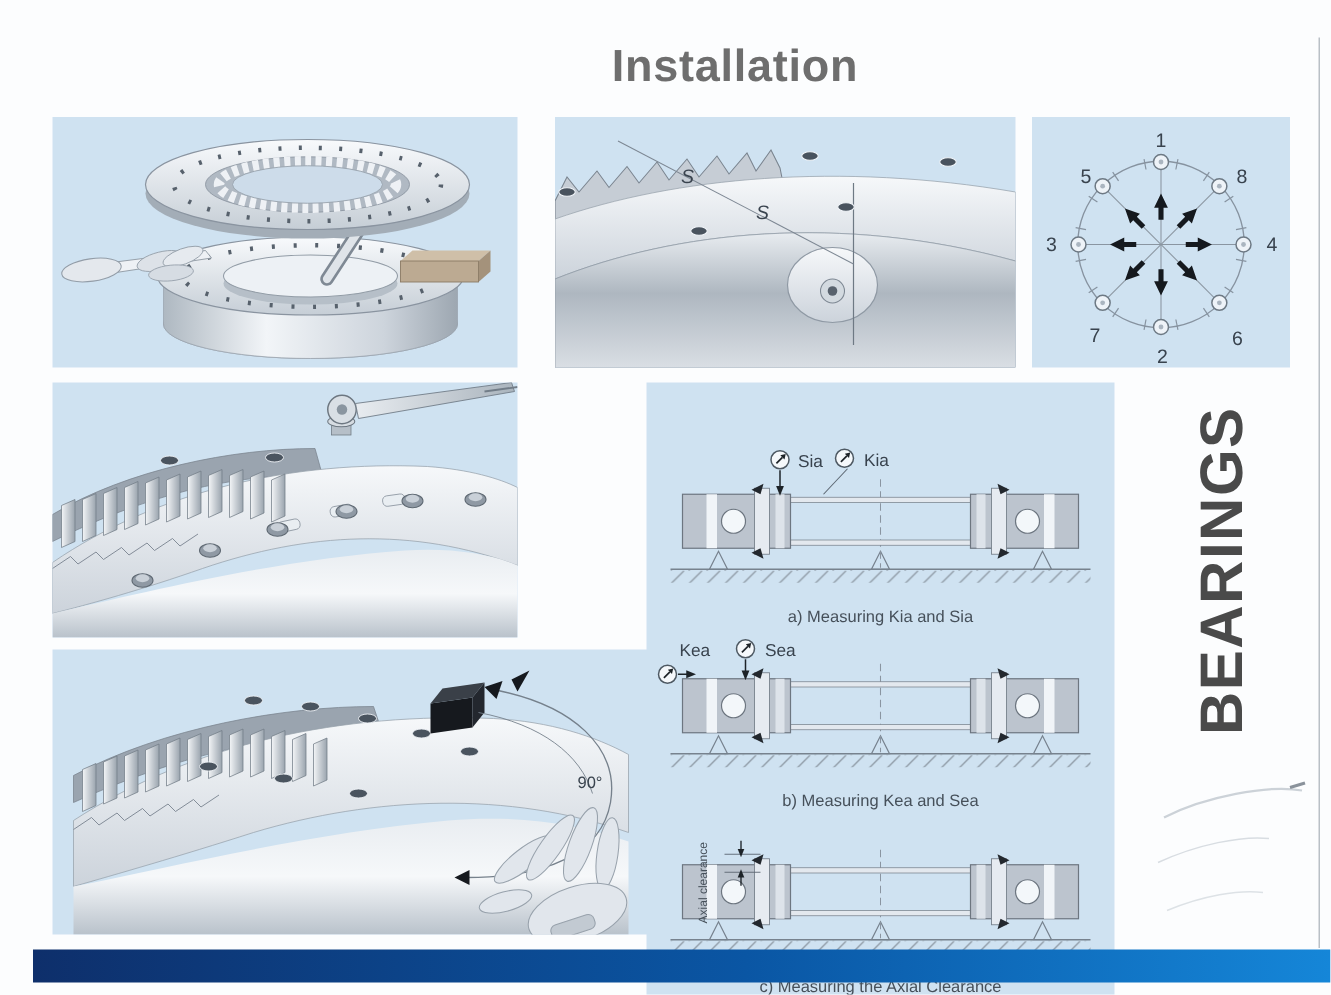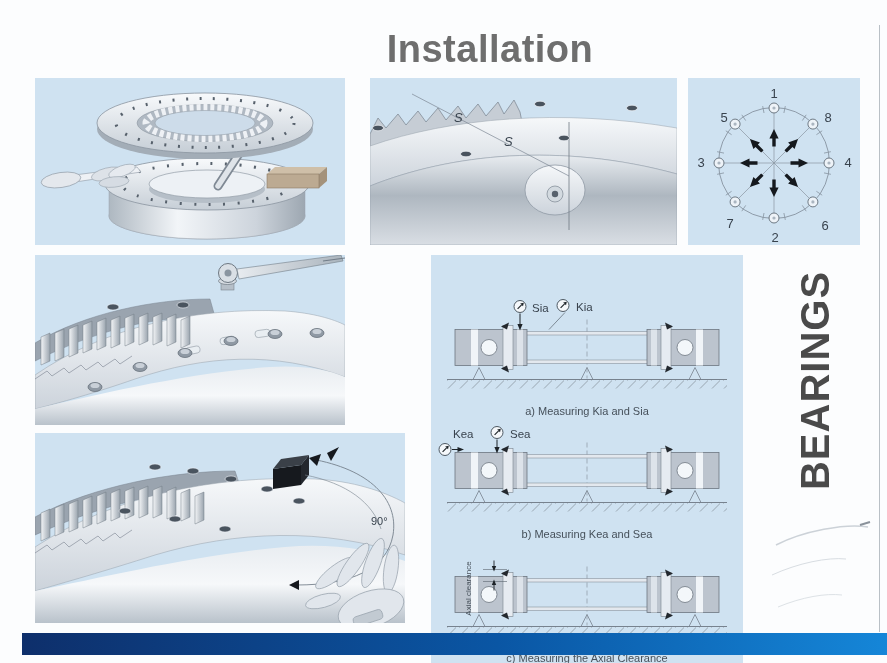--- a/index.html
+++ b/index.html
@@ -4,24 +4,24 @@
 <style>
   html,body{margin:0;padding:0;}
   body{width:887px;height:663px;position:relative;overflow:hidden;
        background:#fcfdfe;font-family:"Liberation Sans",sans-serif;}
   .panel{position:absolute;background:var(--panel-bg,#cfe2f1);}
   .fill{position:absolute;left:0;top:0;width:100%;height:100%;display:block;}
   #p1{left:35px;top:78px;width:310px;height:167px;}
   #p2{left:370px;top:78px;width:307px;height:167px;}
   #p3{left:688px;top:78px;width:172px;height:167px;}
   #p4{left:35px;top:255px;width:310px;height:170px;}
-  #p5{left:35px;top:433px;width:370px;height:190px;}
+  #p5{left:35px;top:433px;width:370px;height:190px;padding-left:28px;}
   #p6{left:431px;top:255px;width:312px;height:448px;}
   #title{position:absolute;left:340px;top:28px;width:300px;text-align:center;
-         font-size:38px;font-weight:bold;letter-spacing:.5px;
+         font-size:30px;font-weight:bold;letter-spacing:.5px;
          color:var(--title-color,#6e6e6e);}
   #side-label{position:absolute;left:781px;top:260px;width:70px;height:240px;
               display:flex;align-items:center;justify-content:center;}
   #side-label span{transform:rotate(-90deg);white-space:nowrap;font-size:40px;
                    font-weight:bold;letter-spacing:1px;
                    color:var(--side-label-color,#4a4a4a);}
   #edge-line{position:absolute;left:879px;top:25px;width:1px;height:607px;
              background:var(--edge-line,#b9c0c6);}
   #swoosh{position:absolute;left:768px;top:505px;width:112px;height:120px;}
   #bottom-bar{position:absolute;left:22px;top:633px;width:865px;height:22px;

